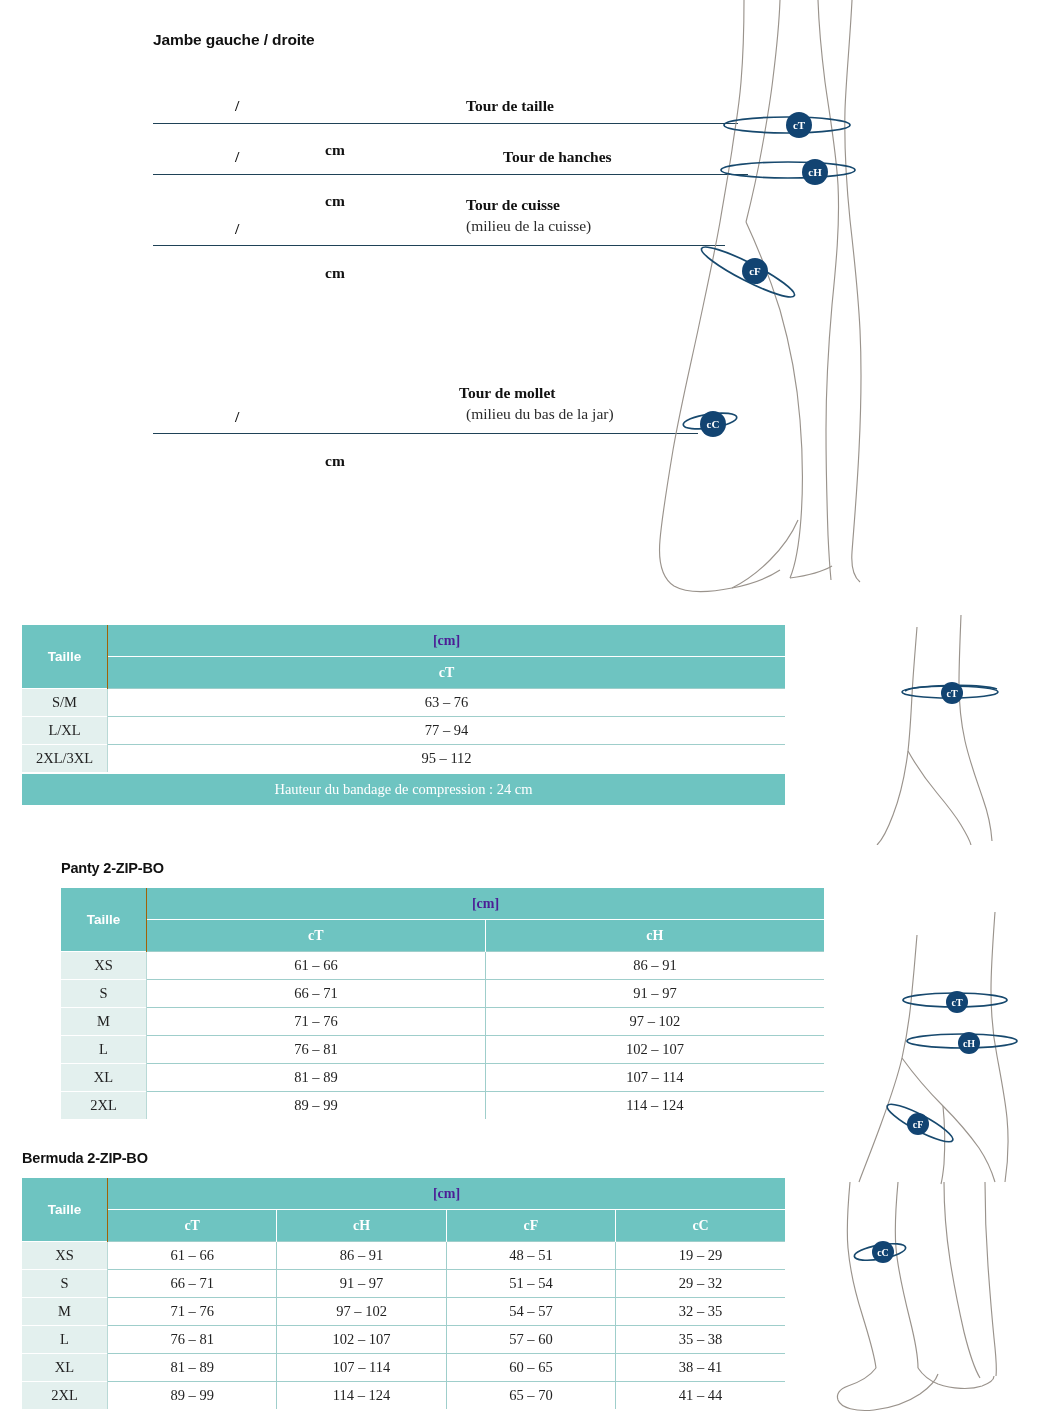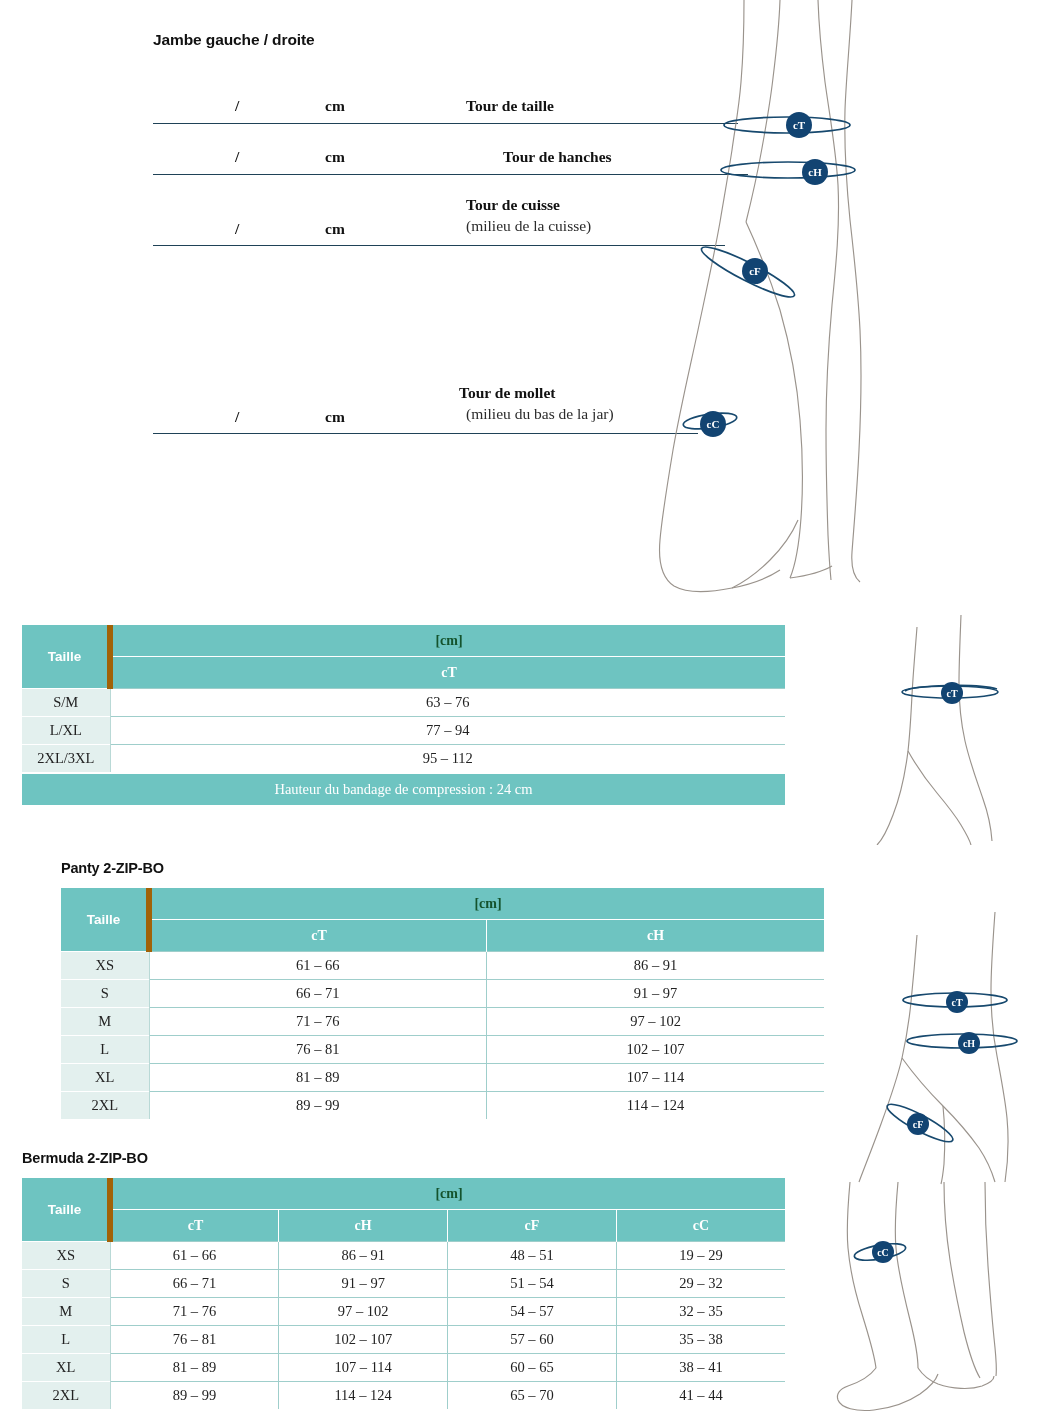--- a/index.html
+++ b/index.html
@@ -51,20 +51,21 @@
     font-weight: bold;
     font-size: 15.5px;
     color: #111;
   }
   .m-unit {
     position: absolute;
     font-family: "Liberation Serif", serif;
     font-weight: bold;
     font-size: 15.5px;
     color: #111;
+    margin-top: 44px;
   }
   .m-label {
     position: absolute;
     font-family: "Liberation Serif", serif;
     font-weight: bold;
     font-size: 15.5px;
     color: #111;
     white-space: nowrap;
   }
   .m-sub {
@@ -112,38 +113,38 @@
     color: #ffffff;
     font-family: "Liberation Serif", serif;
     font-weight: bold;
     font-size: 14px;
     text-align: center;
     height: 31px;
     vertical-align: middle;
   }
   .th-unit {
     background: #6ec4c1;
-    color: #14532d;
+    color: #4c1d95;
     font-family: "Liberation Serif", serif;
     font-weight: bold;
     font-size: 14px;
     text-align: center;
     height: 31px;
     vertical-align: middle;
     border-bottom: 1px solid #ffffff;
   }
   .th-taille {
     background: #6ec4c1;
     color: #ffffff;
     font-family: "Liberation Sans", sans-serif;
     font-weight: bold;
     font-size: 13.5px;
     text-align: center;
     vertical-align: middle;
-    border-right: 6px solid #a16207;
+    border-right: 1px solid #a16207;
     width: 85px;
   }
   .td-size {
     background: #e3f0ee;
     color: #222;
     font-family: "Liberation Serif", serif;
     font-size: 14.5px;
     text-align: center;
     height: 27px;
     vertical-align: middle;

